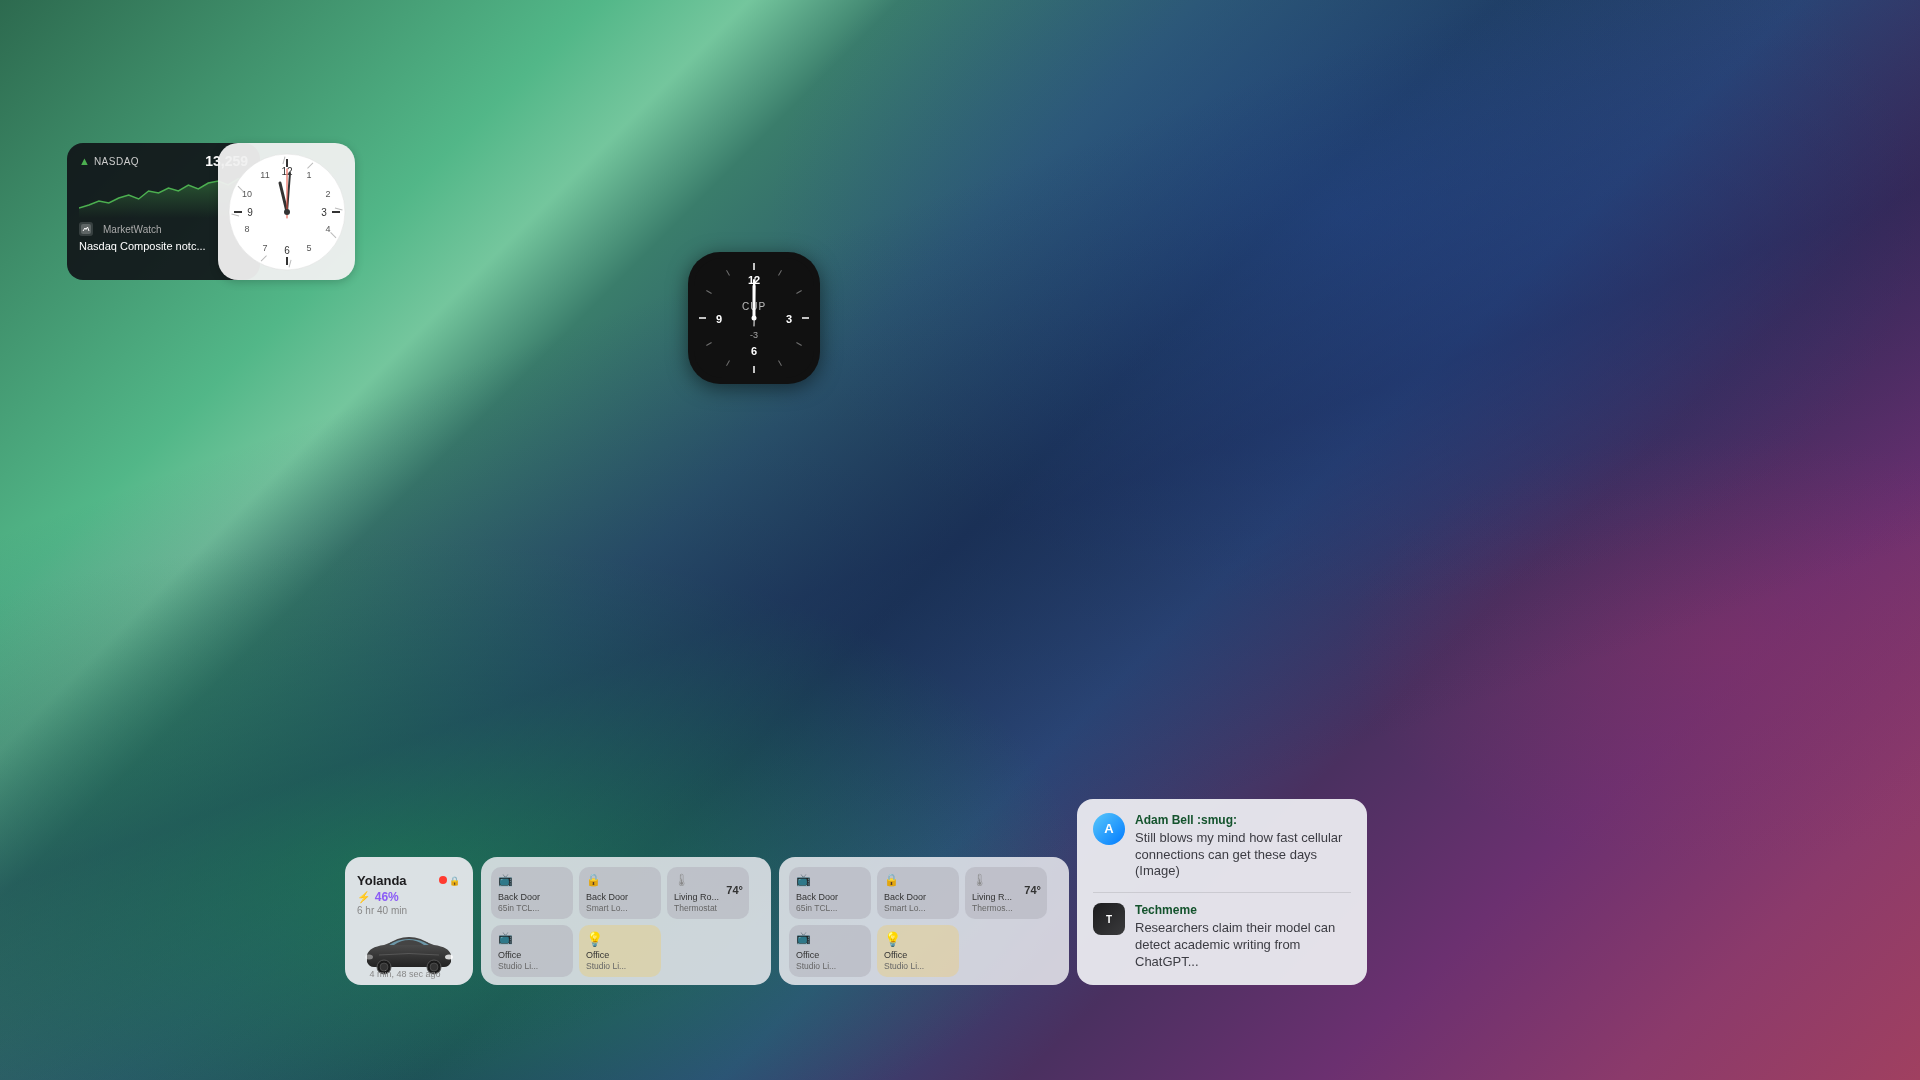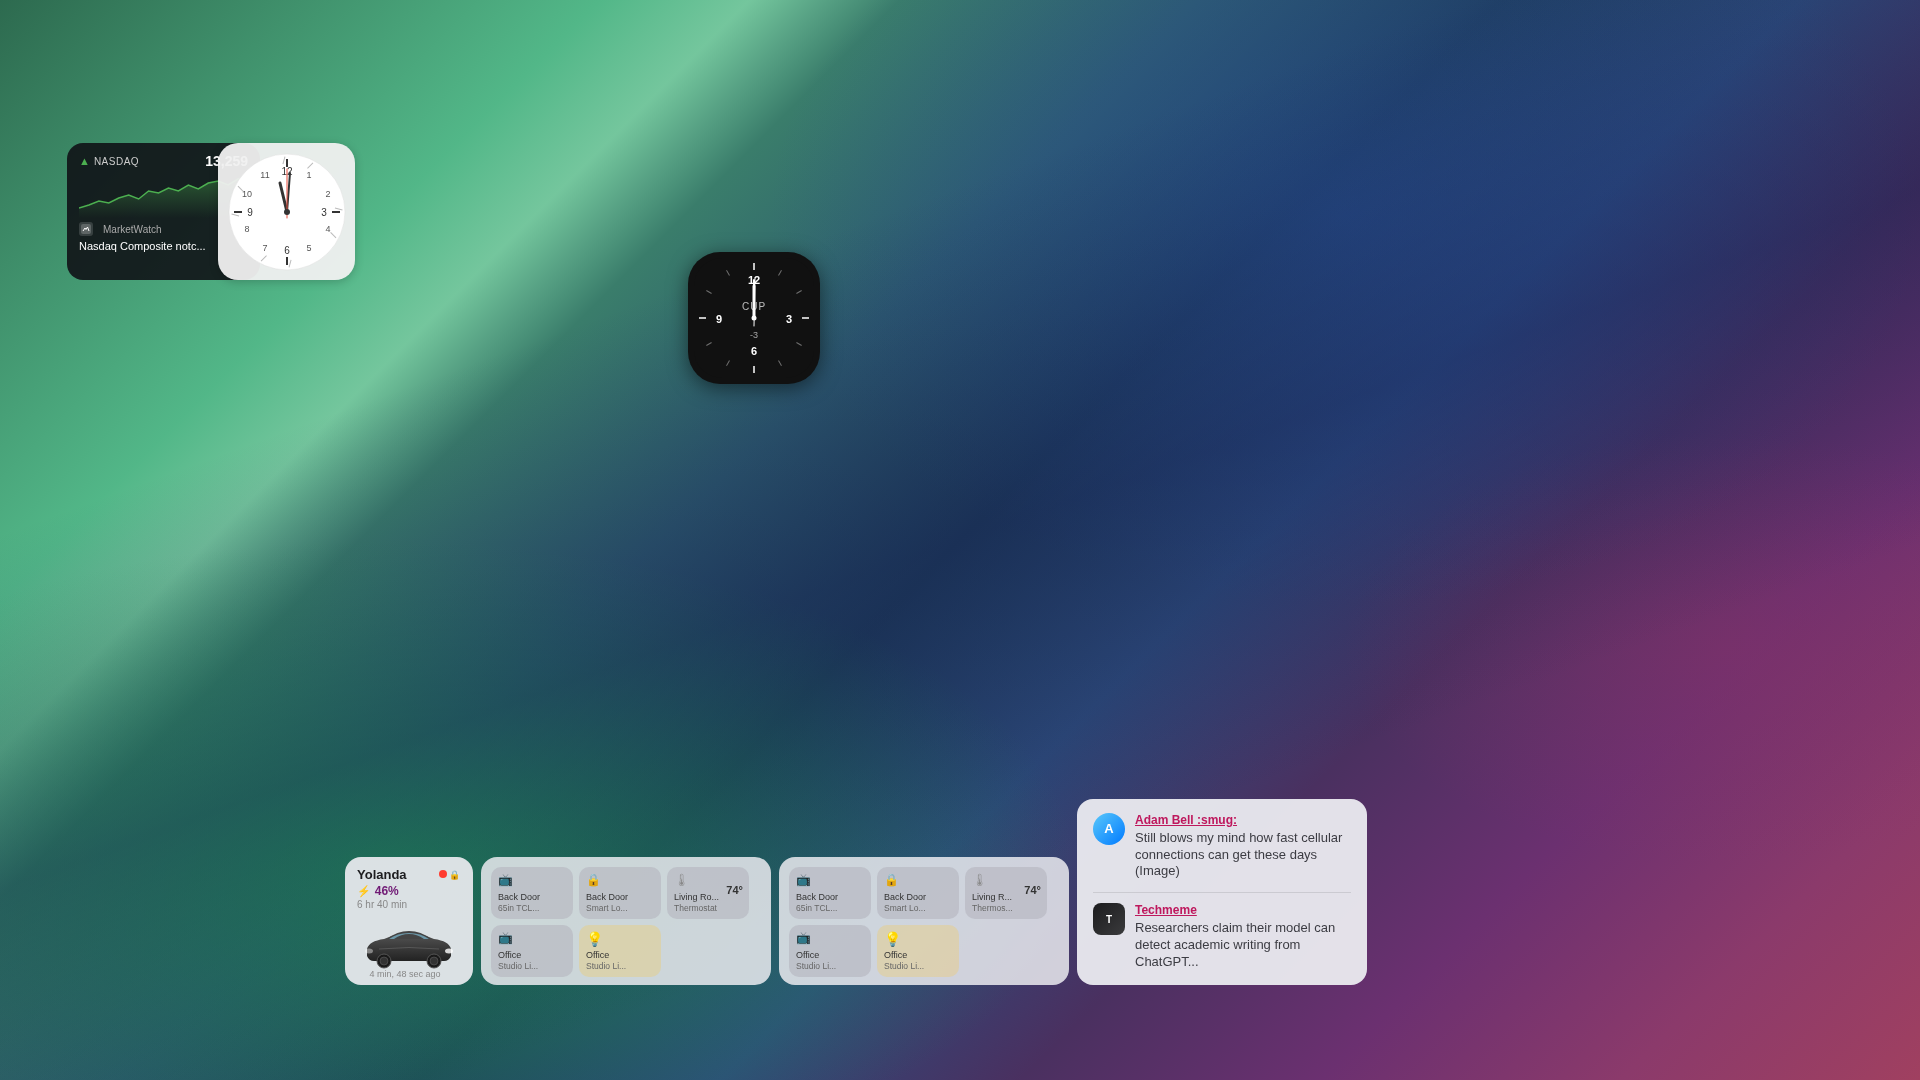--- a/index.html
+++ b/index.html
@@ -204,21 +204,21 @@
       gap: 8px;
       align-items: flex-end;
     }
 
     
     .car-widget {
       width: 128px;
       height: 128px;
       background: rgba(235, 235, 240, 0.92);
       border-radius: 16px;
-      padding: 10px 12px;
+      padding: 16px 12px;
       cursor: pointer;
       position: relative;
     }
 
     .car-widget-header {
       display: flex;
       align-items: center;
       justify-content: space-between;
       margin-bottom: 2px;
     }
@@ -254,21 +254,21 @@
     }
 
     .battery-icon {
       color: #30d158;
       font-size: 11px;
     }
 
     .battery-pct {
       font-size: 12px;
       font-weight: 600;
-      color: #701a75;
+      color: #8b5cf6;
     }
 
     .car-time {
       font-size: 10px;
       color: #888;
       margin-bottom: 4px;
     }
 
     .car-image-area {
       display: flex;
@@ -399,22 +399,21 @@
       font-size: 10px;
     }
 
     .notif-content {
       flex: 1;
     }
 
     .notif-sender {
       font-size: 12px;
       font-weight: 700;
-      color: #be185d;
-      text-decoration: underline;
+      color: #14532d;
     }
 
     .notif-text {
       font-size: 13px;
       color: #3c3c43;
       line-height: 1.3;
       margin-top: 3px;
     }
 
     

